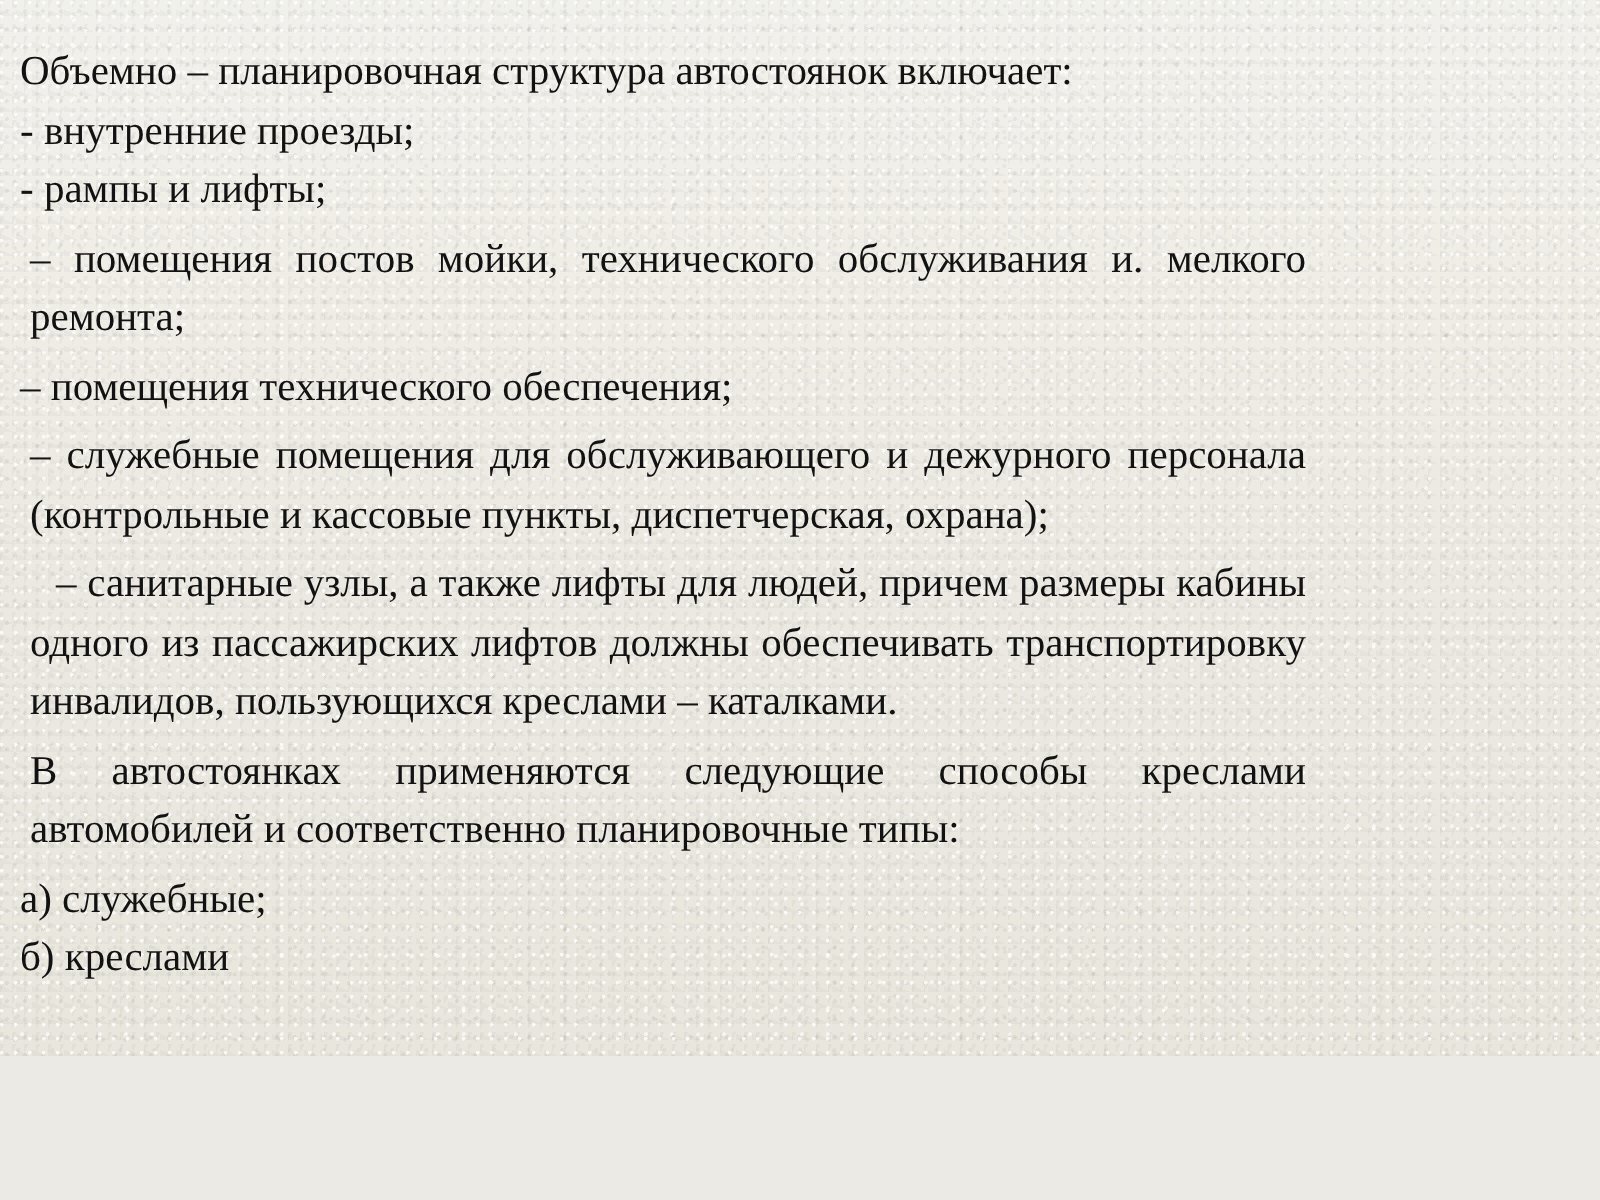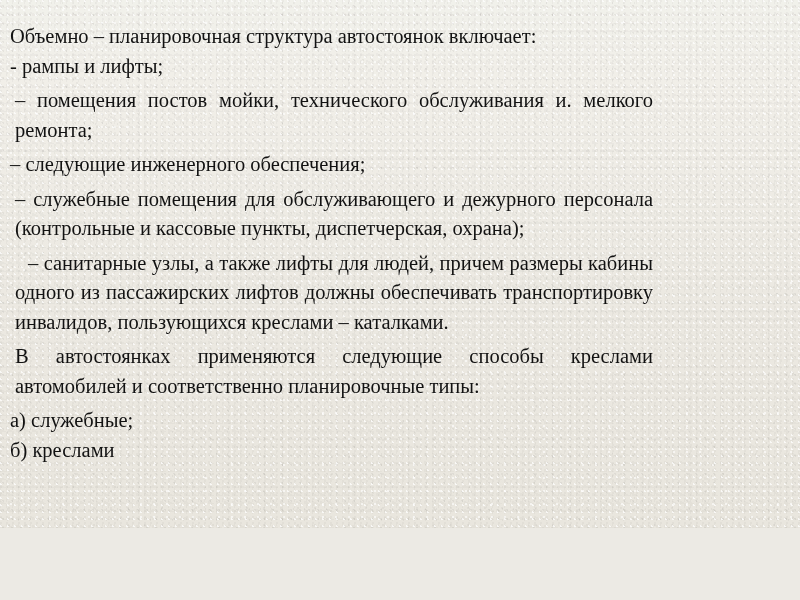--- a/index.html
+++ b/index.html
@@ -71,25 +71,26 @@
 </style>
 </head>
 <body>
 
 <div id="slide">
 
   <div id="text-body">
 
     <p class="line">Объемно – планировочная структура автостоянок включает:</p>
 
+    <p class="line">- внутренние проезды;</p>
     <p class="line">- рампы и лифты;</p>
 
     <p class="para">– помещения постов мойки, технического обслуживания и. мелкого ремонта;</p>
 
-    <p class="line">– следующие инженерного обеспечения;</p>
+    <p class="line">– помещения технического обеспечения;</p>
 
     <p class="para">– служебные помещения для обслуживающего и дежурного персонала (контрольные и кассовые пункты, диспетчерская, охрана);</p>
 
     <p class="para indent">– санитарные узлы, а также лифты для людей, причем размеры кабины одного из пассажирских лифтов должны обеспечивать транспортировку инвалидов, пользующихся креслами – каталками.</p>
 
     <p class="para">В автостоянках применяются следующие способы креслами автомобилей и соответственно планировочные типы:</p>
 
     <p class="line">а) служебные;</p>
     <p class="line">б) креслами</p>
 

